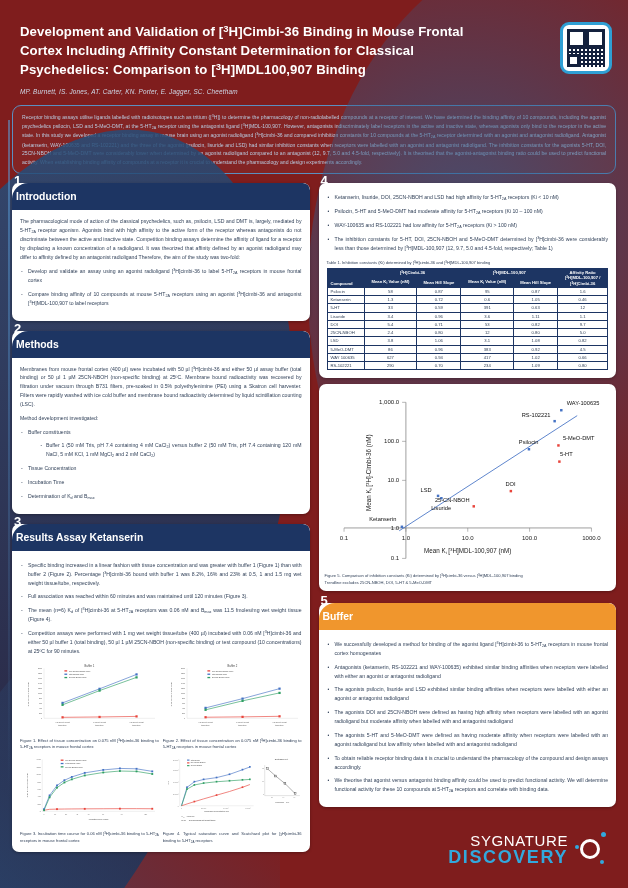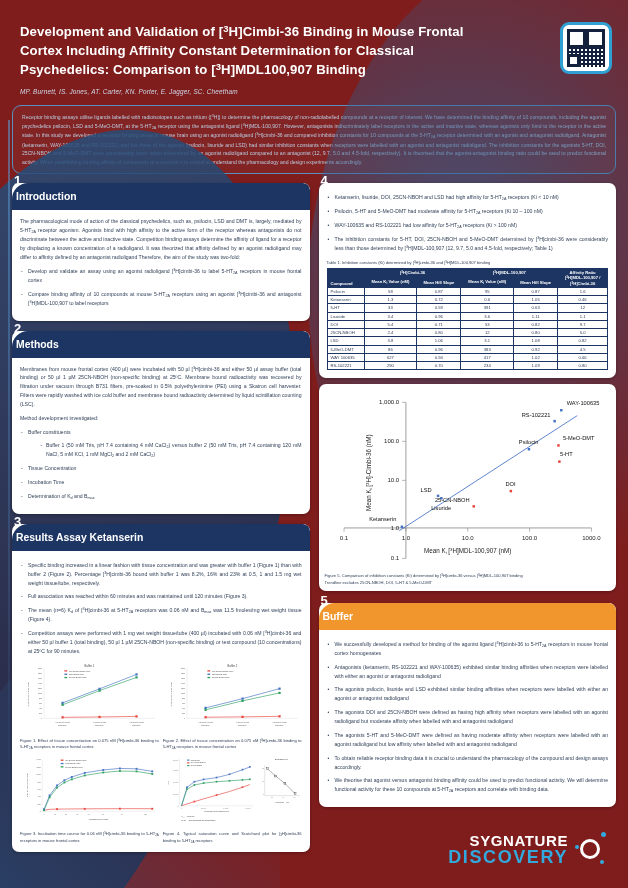--- a/index.html
+++ b/index.html
@@ -157,21 +157,21 @@
   .figcap { font-size: 4.1px; color: #2f3f57; line-height: 1.5; margin-top: 2px; }
   .fig5cap { font-size: 4.1px; color:#2f3f57; line-height:1.5; margin-top:3px; }
 
   
   .footer { position: absolute; left: 0; right: 0; bottom: 0; height: 78px; }
   .logo {
     position: absolute; right: 20px; bottom: 22px;
     display: flex; align-items: center; gap: 6px;
   }
   .logo-txt { text-align: right; line-height: 1; }
-  .logo-sy { color: #ffffff; font-size: 15px; font-weight: bold; letter-spacing: .6px; }
+  .logo-sy { color: #ffffff; font-size: 15px; font-weight: normal; letter-spacing: .6px; }
   .logo-di { color: #32a8dd; font-size: 18px; font-weight: bold; letter-spacing: 1.6px; }
   .logo-mark { position: relative; width: 34px; height: 34px; }
   .ring { position:absolute; left:6px; top:7px; width:20px; height:20px; border:3px solid #fff; border-radius:50%; }
   .dotA { position:absolute; right:2px; top:0; width:5px; height:5px; background:#32a8dd; border-radius:50%; }
   .dotB { position:absolute; left:1px; top:13px; width:4px; height:4px; background:#32a8dd; border-radius:50%; }
   .dotC { position:absolute; right:4px; bottom:2px; width:4px; height:4px; background:#32a8dd; border-radius:50%; }
 </style>
 </head>
 <body>
 

